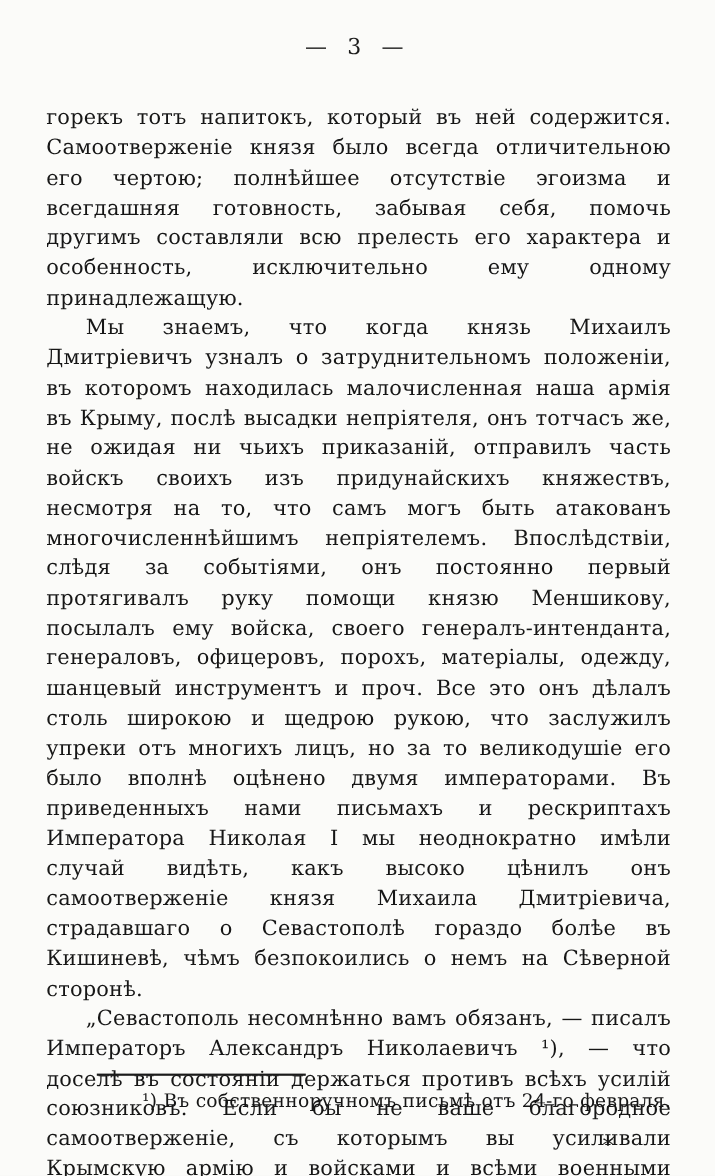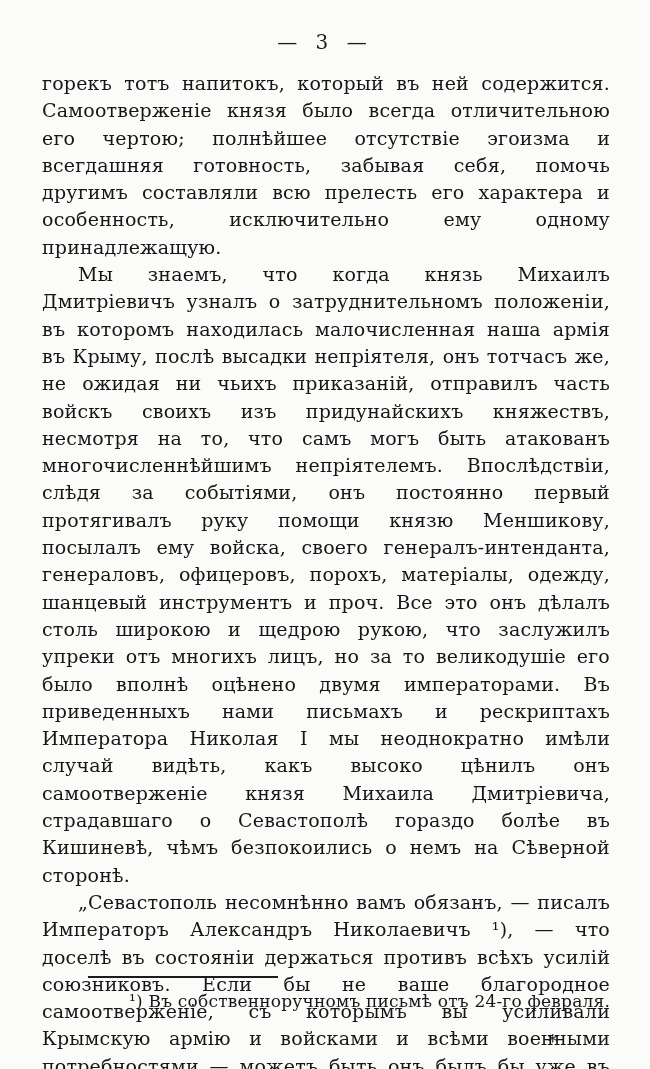--- a/index.html
+++ b/index.html
@@ -38,20 +38,21 @@
     text-align: justify;
     letter-spacing: 0.2px;
     word-spacing: 1px;
   }
   .para {
     margin: 0;
     text-indent: 36px;
   }
   .para.no-indent {
     text-indent: 0;
+    margin-top: 24px;
   }
   .footnote-area {
     position: absolute;
     left: 42px;
     top: 976px;
     width: 568px;
   }
   .footnote-rule {
     width: 190px;
     height: 2px;

